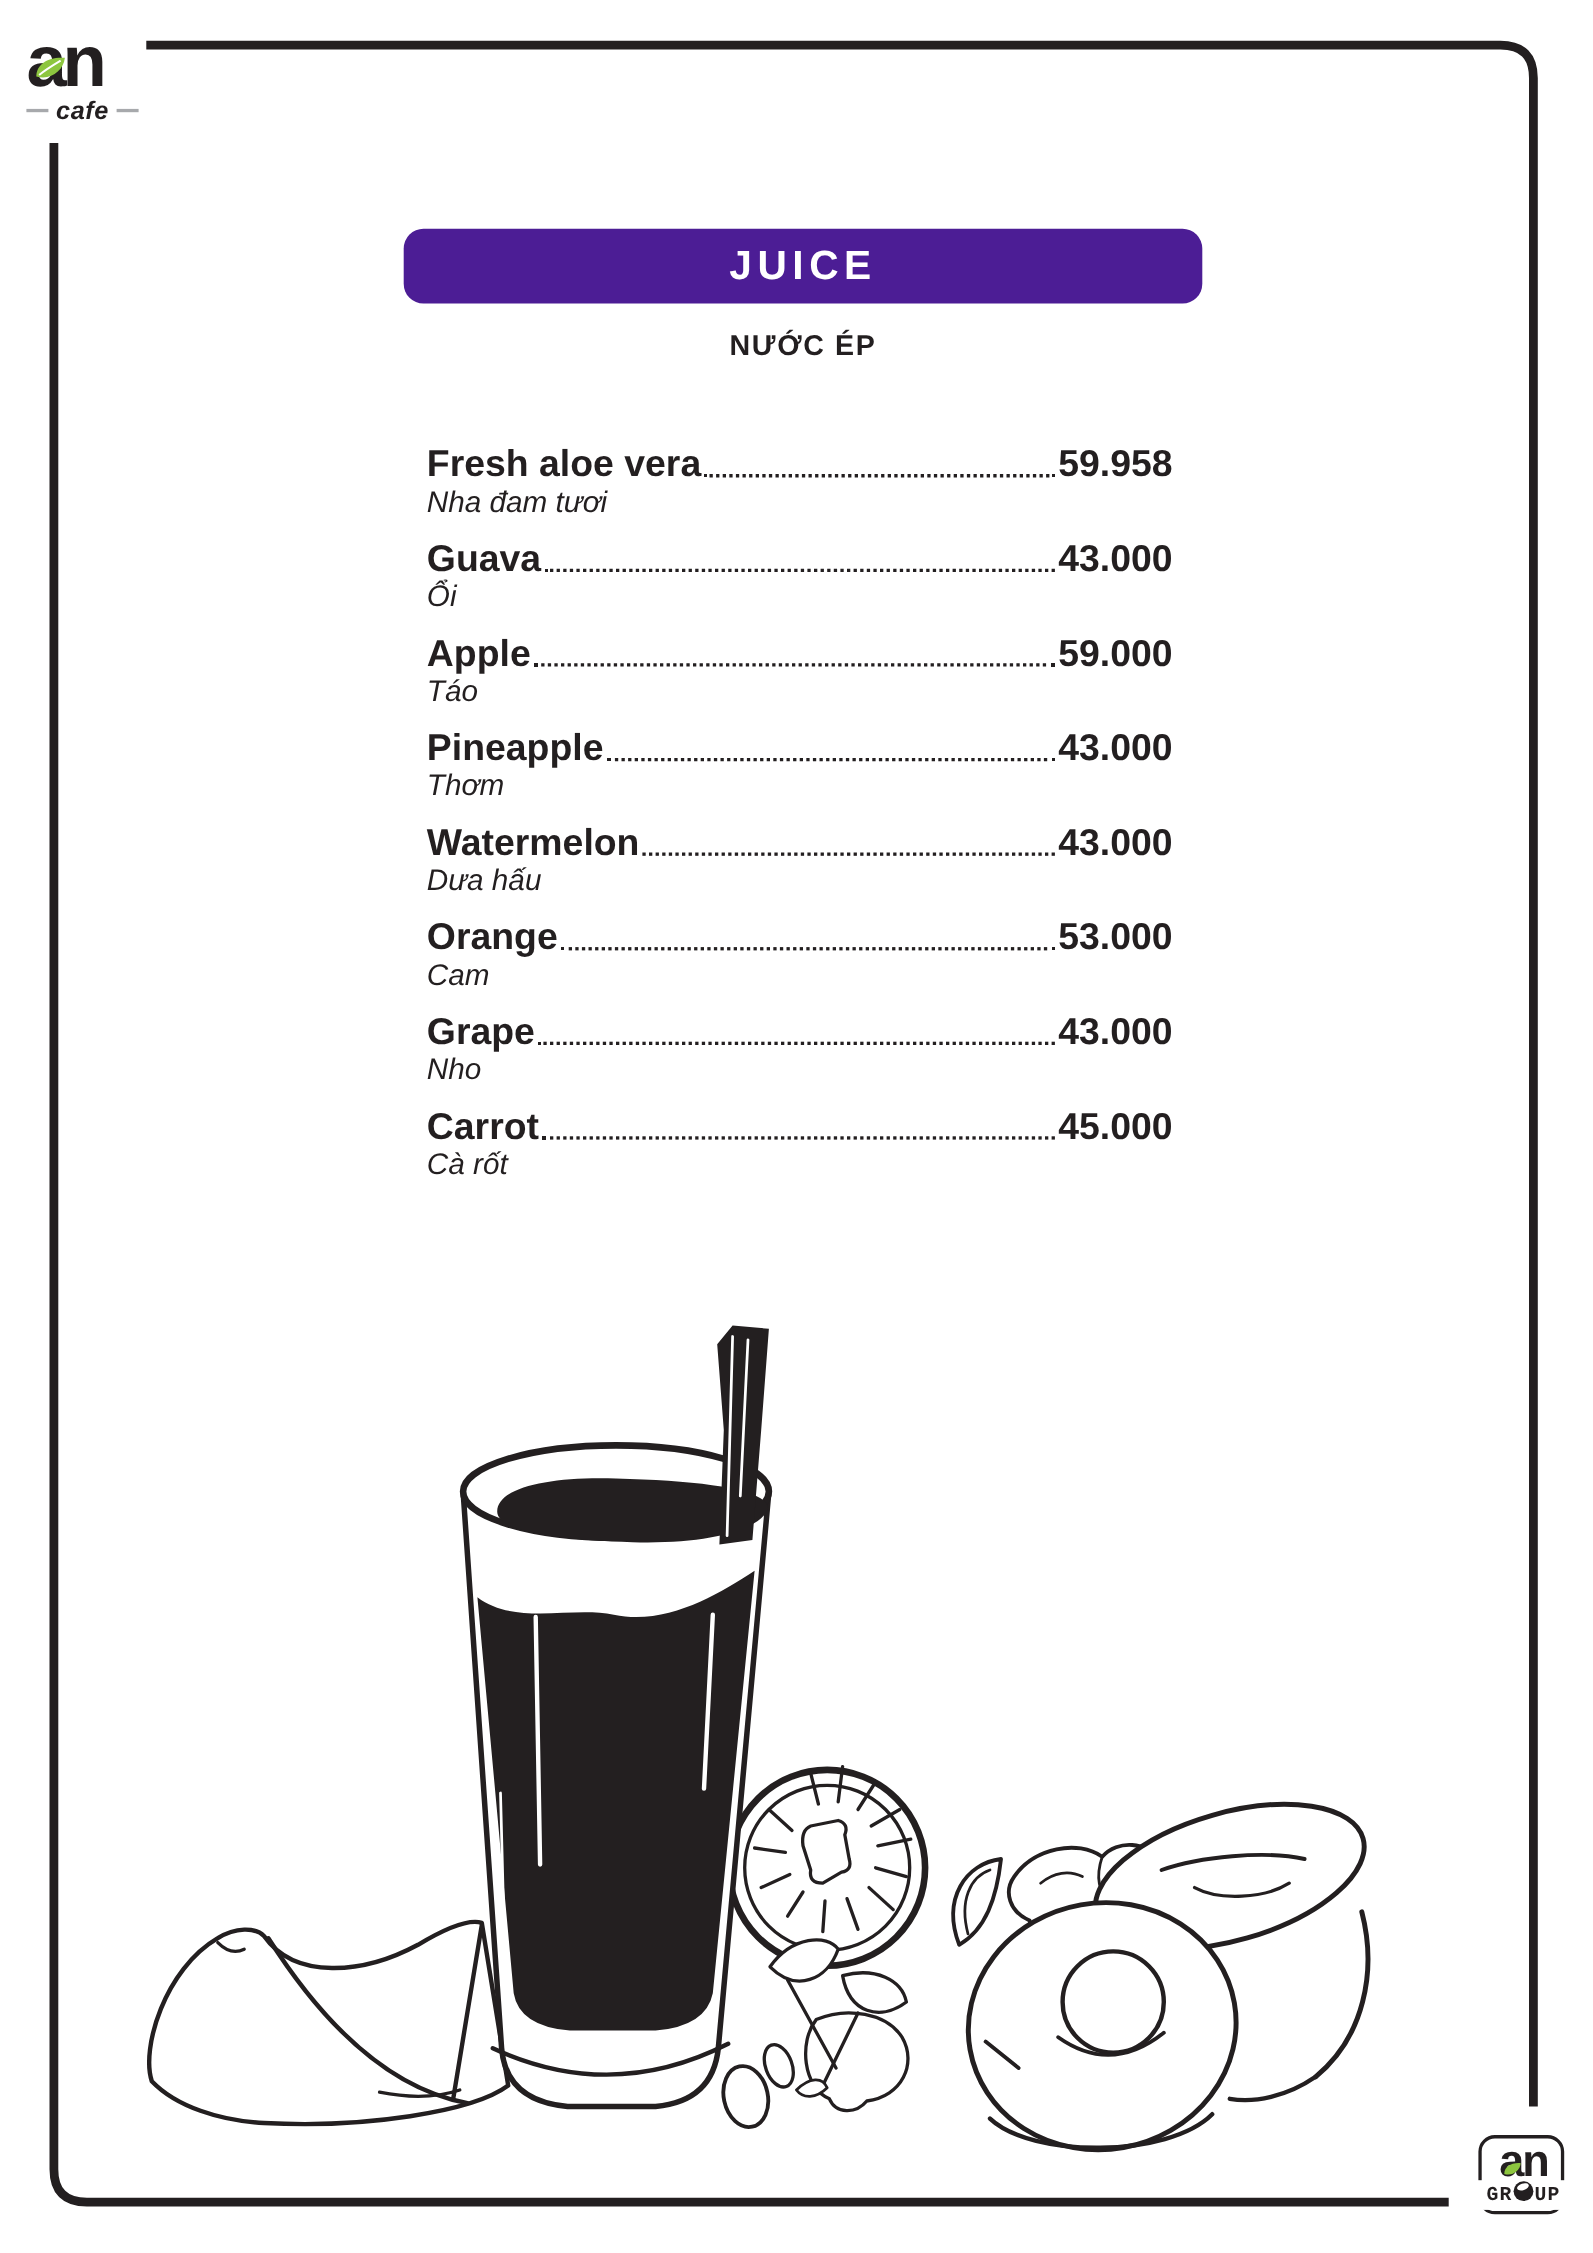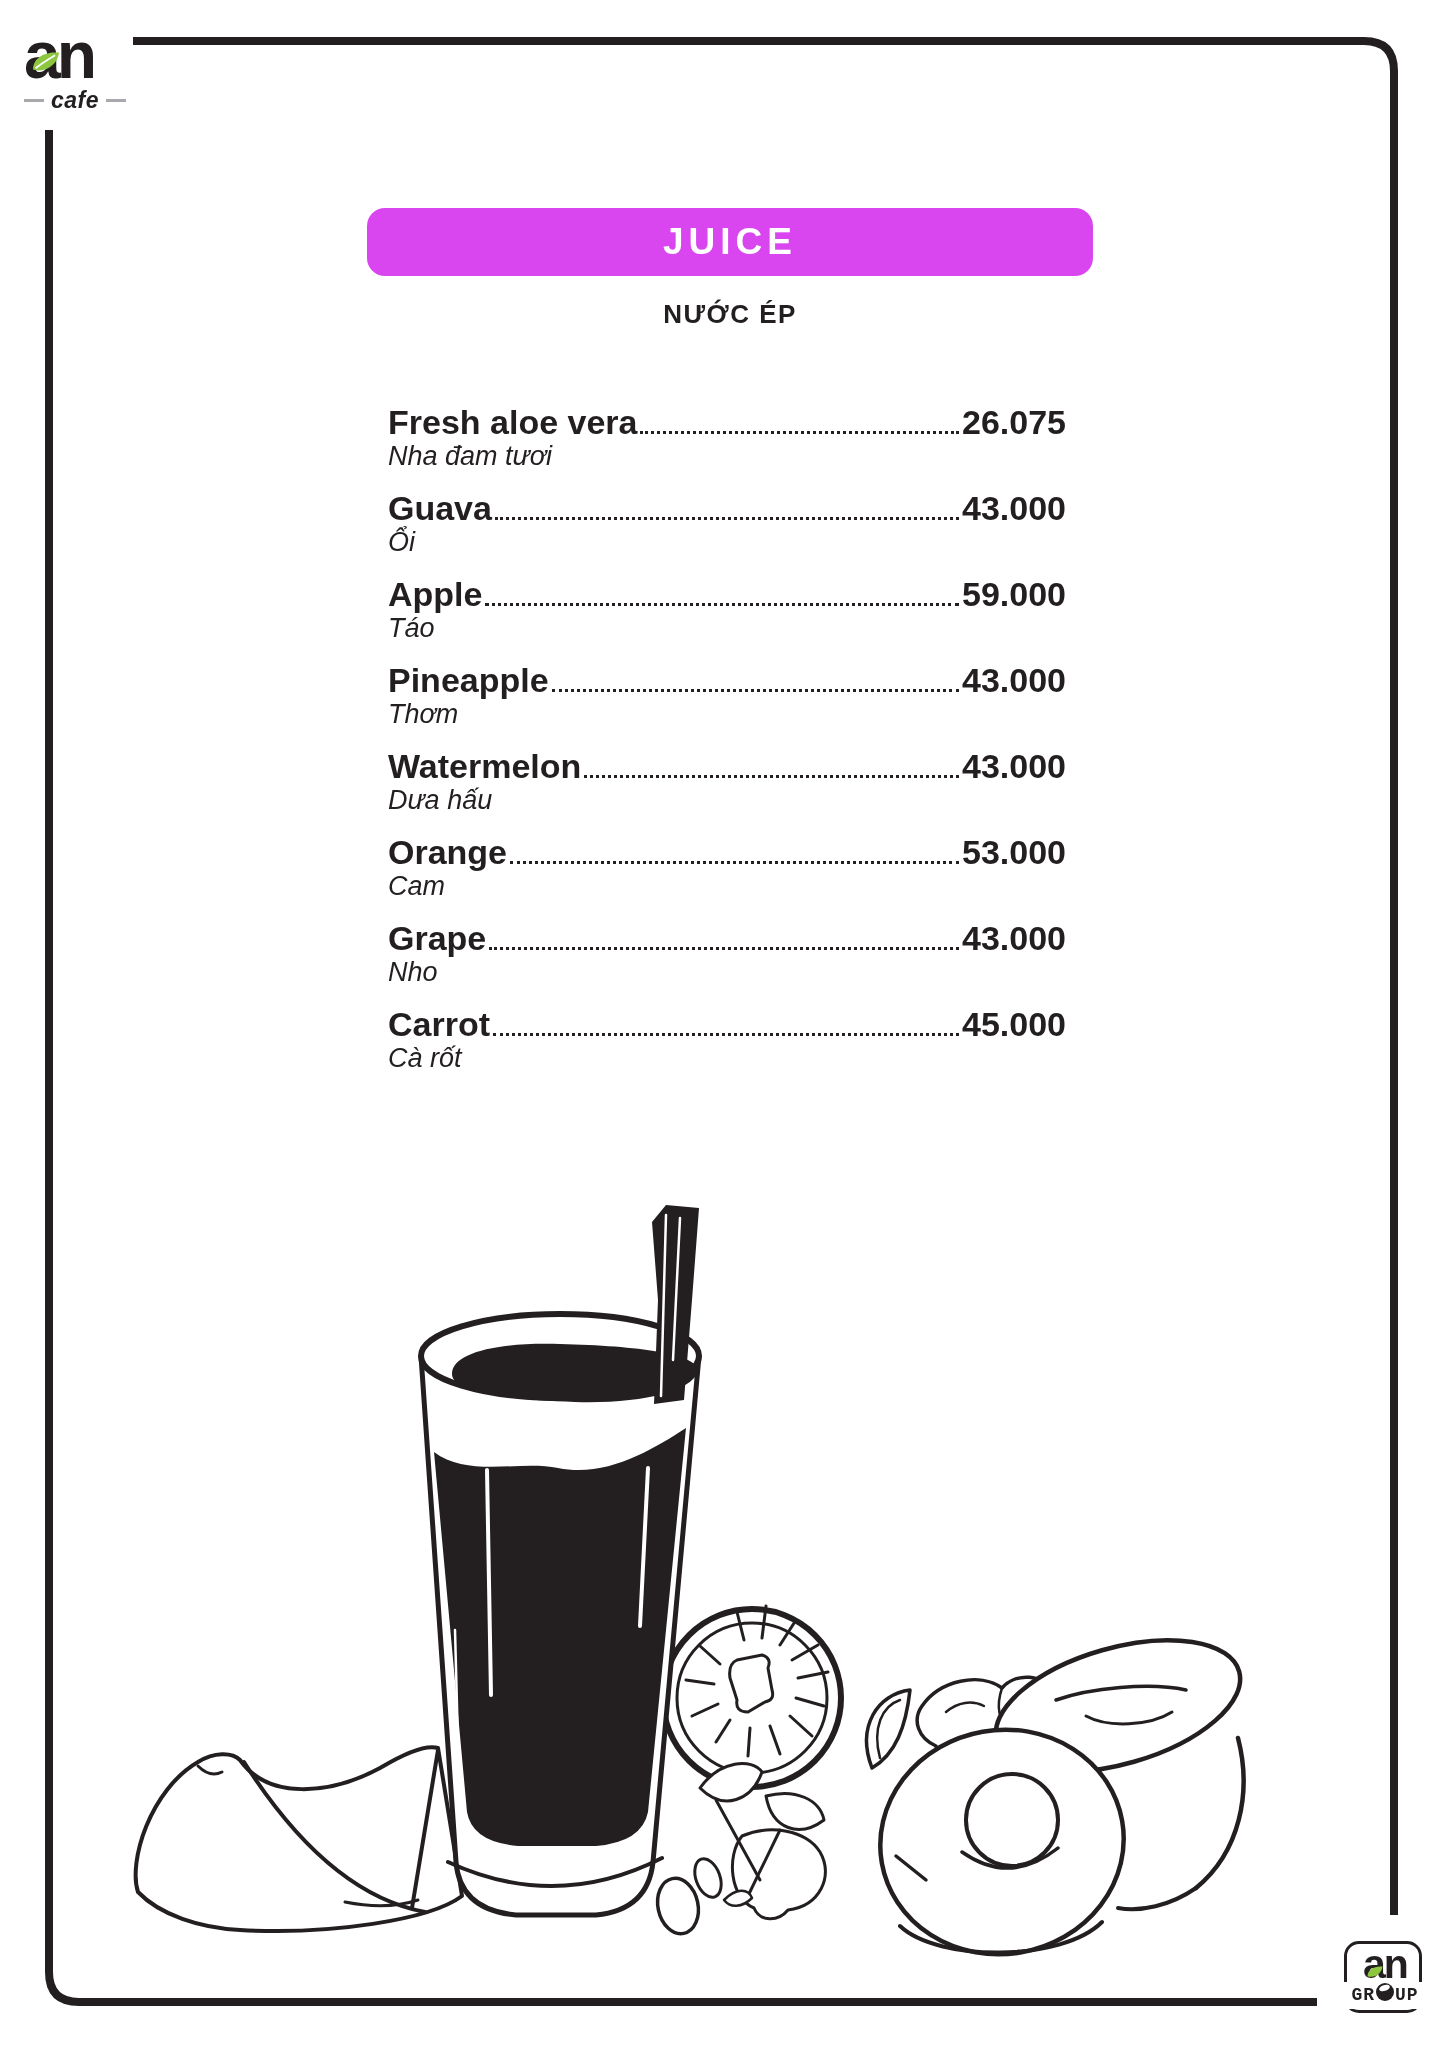--- a/index.html
+++ b/index.html
@@ -15,21 +15,21 @@
   .cafe-logo{position:absolute;left:24px;top:24px;width:116px;}
   .cafe-an{position:relative;font-size:66px;font-weight:bold;letter-spacing:-4px;
            line-height:0.95;color:#231f20;width:max-content;}
   .cafe-leaf{position:absolute;left:6px;top:26px;width:32px;height:26px;}
   .cafe-sub{display:flex;align-items:center;gap:7px;margin-top:0px;}
   .cafe-sub .txt{font-size:23px;font-weight:bold;font-style:italic;letter-spacing:0.5px;}
   .dash{height:3px;width:20px;background:#a7a9ac;}
 
   
   .juice-pill{position:absolute;left:367px;top:208px;width:726px;height:68px;
-    background:#d946ef;border-radius:18px;display:flex;align-items:center;
+    background:#4c1d95;border-radius:18px;display:flex;align-items:center;
     justify-content:center;color:#ffffff;font-size:37px;font-weight:bold;
     letter-spacing:5px;}
   .subtitle{position:absolute;left:367px;top:299px;width:726px;text-align:center;
     font-size:26px;font-weight:bold;letter-spacing:1.5px;color:#231f20;}
 
   
   .menu{position:absolute;left:388px;top:404px;width:678px;}
   .menu-item{margin-bottom:19px;}
   .mi-row{display:flex;align-items:flex-end;}
   .mi-name{font-size:34px;font-weight:bold;line-height:37px;white-space:nowrap;}
@@ -173,21 +173,21 @@
 <div class="juice-pill">
   <span>JUICE</span>
 </div>
 <div class="subtitle">NƯỚC ÉP</div>
 
 <div class="menu" id="menu-list">
   <div class="menu-item">
     <div class="mi-row">
       <span class="mi-name">Fresh aloe vera</span>
       <span class="mi-leader"></span>
-      <span class="mi-price">26.075</span>
+      <span class="mi-price">59.958</span>
     </div>
     <div class="mi-sub">Nha đam tươi</div>
   </div>
 
   <div class="menu-item">
     <div class="mi-row">
       <span class="mi-name">Guava</span>
       <span class="mi-leader"></span>
       <span class="mi-price">43.000</span>
     </div>

